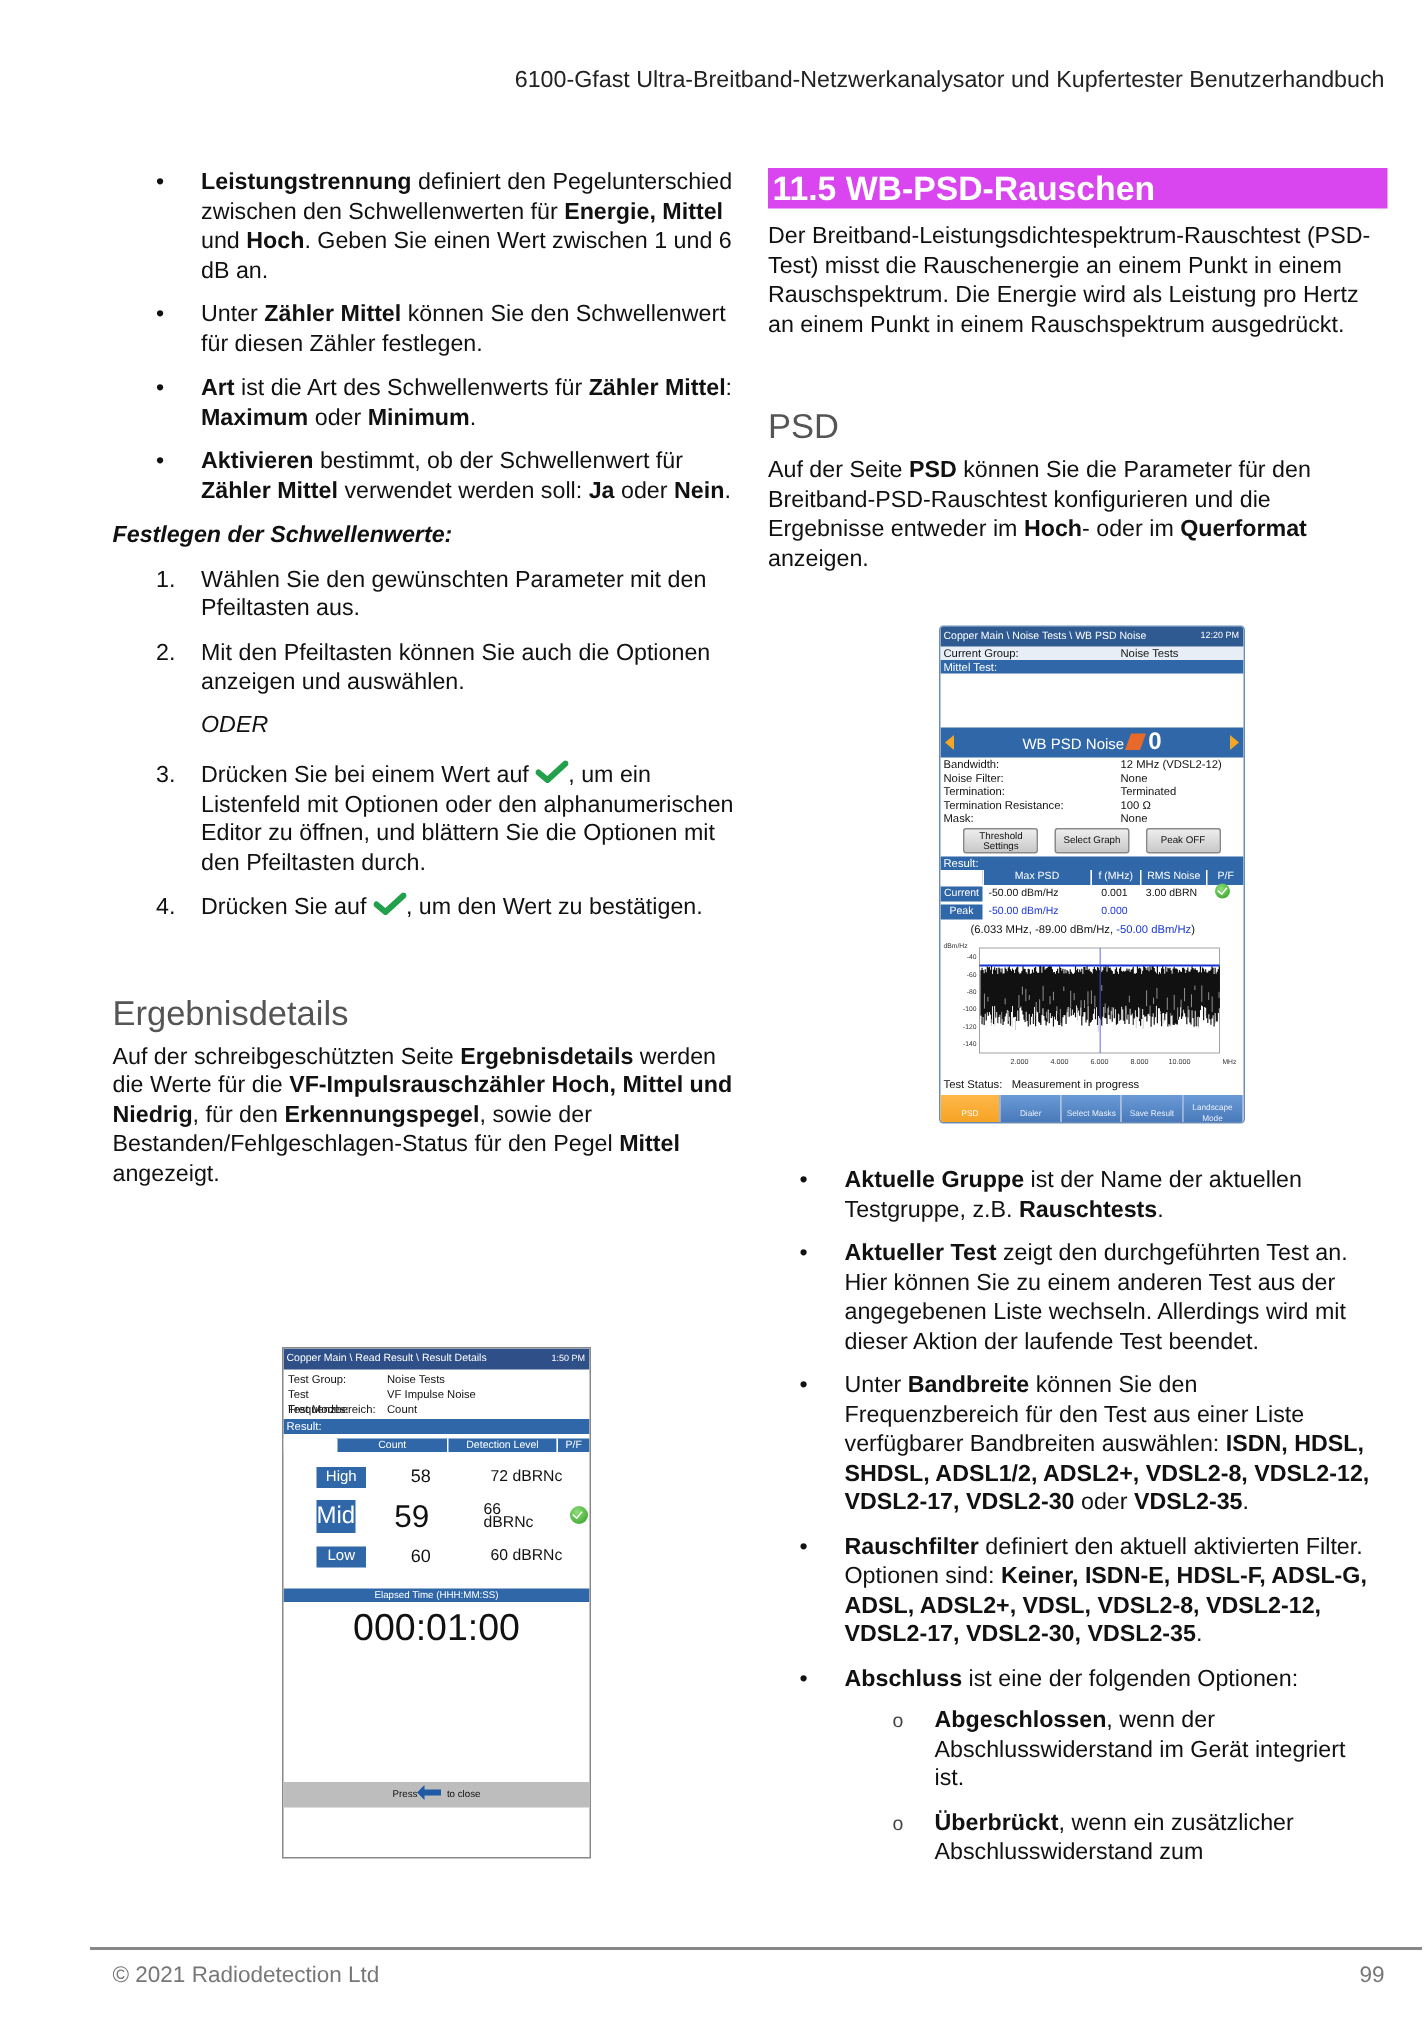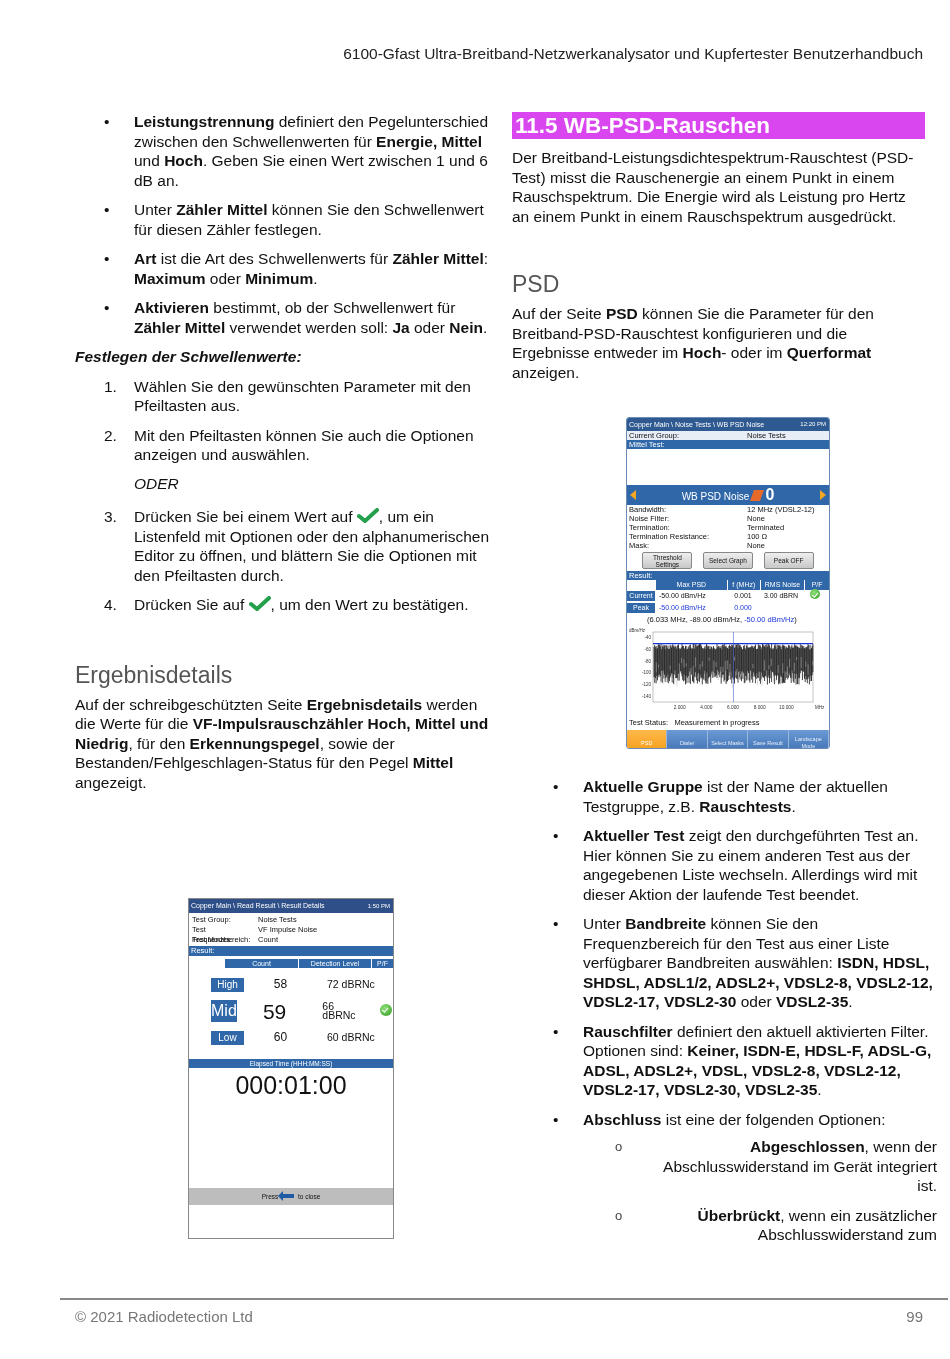--- a/index.html
+++ b/index.html
@@ -13,21 +13,21 @@
   ul.bul li{position:relative;padding-left:59px;margin-bottom:10px;}
   ul.bul li::before{content:"•";position:absolute;left:29px;top:0;}
   ol.num{list-style:none;margin:0;padding:0;}
   ol.num li{position:relative;padding-left:59px;margin-bottom:10px;}
   ol.num li .n{position:absolute;left:29px;top:0;}
   .subhead{font-weight:bold;font-style:italic;margin:4px 0 10px 0;}
   .oder{font-style:italic;margin-top:9px;}
   .check{display:inline-block;width:22px;height:15px;vertical-align:-1px;}
   .h2{font-size:23px;color:#555;line-height:28px;margin:0 0 6px 0;font-weight:normal;}
   .sec-bar{background:#d946ef;color:#fff;font-weight:bold;font-size:22.5px;height:27px;line-height:27px;padding-left:3px;}
-  ul.sub{list-style:none;margin:8px 0 0 0;padding:0;text-align:right;}
+  ul.sub{list-style:none;margin:8px 0 0 0;padding:0;}
   ul.sub li{position:relative;padding-left:60px;margin-bottom:10px;}
   ul.sub li::before{content:"o";position:absolute;left:32px;top:0;font-size:13px;color:#444;}
   .footer-line{left:60px;top:1298px;width:888px;height:2px;background:#888;}
   .footer-left{left:75px;top:1307px;color:#777;font-size:15px;}
   .footer-right{right:27px;top:1307px;color:#777;font-size:15px;}
 
   
   .dev1{left:626px;top:417px;width:202px;height:330px;border:1px solid #6b8db5;border-radius:3px;background:#fff;overflow:hidden;font-size:7.5px;line-height:9px;}
   .d-titlebar{background:#2e5a91;color:#fff;height:13px;line-height:13px;padding-left:2px;font-size:7px;position:relative;}
   .d-time{position:absolute;right:3px;top:0;font-size:6px;}
@@ -189,21 +189,21 @@
   <div class="d-status"><span>Test Status:</span>&nbsp;&nbsp;&nbsp;<span>Measurement in progress</span></div>
   <div class="d-fkeys">
     <div class="d-fkey act">PSD</div>
     <div class="d-fkey">Dialer</div>
     <div class="d-fkey">Select Masks</div>
     <div class="d-fkey">Save Result</div>
     <div class="d-fkey">Landscape Mode</div>
   </div>
 </div>
 
-<div class="abs" style="left:524px;top:777px;width:413px;">
+<div class="abs" style="left:504px;top:777px;width:413px;">
   <ul class="bul">
     <li><b>Aktuelle Gruppe</b><span> ist der Name der aktuellen Testgruppe, z.B. </span><b>Rauschtests</b><span>.</span></li>
     <li><b>Aktueller Test</b><span> zeigt den durchgeführten Test an. Hier können Sie zu einem anderen Test aus der angegebenen Liste wechseln. Allerdings wird mit dieser Aktion der laufende Test beendet.</span></li>
     <li><span>Unter </span><b>Bandbreite</b><span> können Sie den Frequenzbereich für den Test aus einer Liste verfügbarer Bandbreiten auswählen: </span><b>ISDN, HDSL, SHDSL, ADSL1/2, ADSL2+, VDSL2-8, VDSL2-12, VDSL2-17, VDSL2-30</b><span> oder </span><b>VDSL2-35</b><span>.</span></li>
     <li><b>Rauschfilter</b><span> definiert den aktuell aktivierten Filter. Optionen sind: </span><b>Keiner, ISDN-E, HDSL-F, ADSL-G, ADSL, ADSL2+, VDSL, VDSL2-8, VDSL2-12, VDSL2-17, VDSL2-30, VDSL2-35</b><span>.</span></li>
     <li><b>Abschluss</b><span> ist eine der folgenden Optionen:</span>
       <ul class="sub" style="margin-left:-59px;padding-left:59px;">
         <li><b>Abgeschlossen</b><span>, wenn der Abschlusswiderstand im Gerät integriert ist.</span></li>
         <li><b>Überbrückt</b><span>, wenn ein zusätzlicher Abschlusswiderstand zum</span></li>
       </ul>

